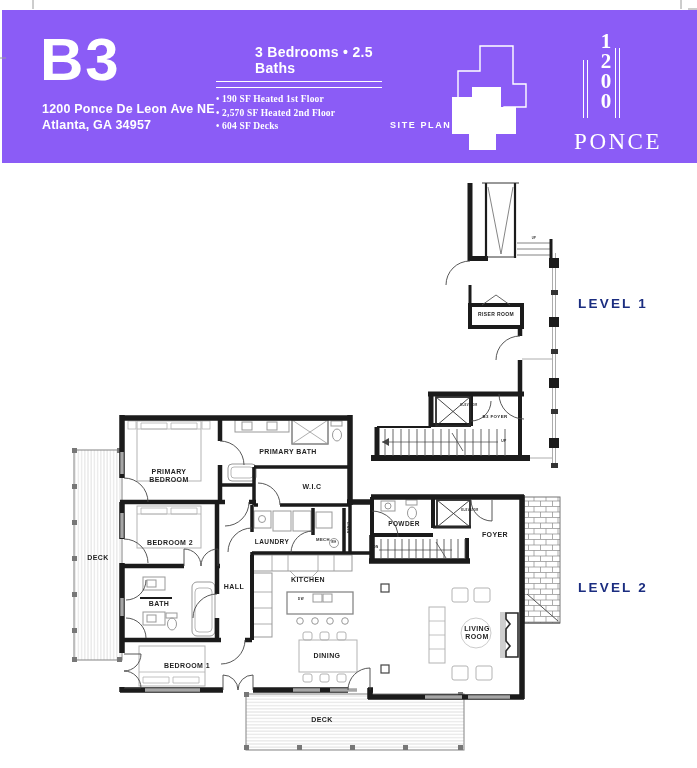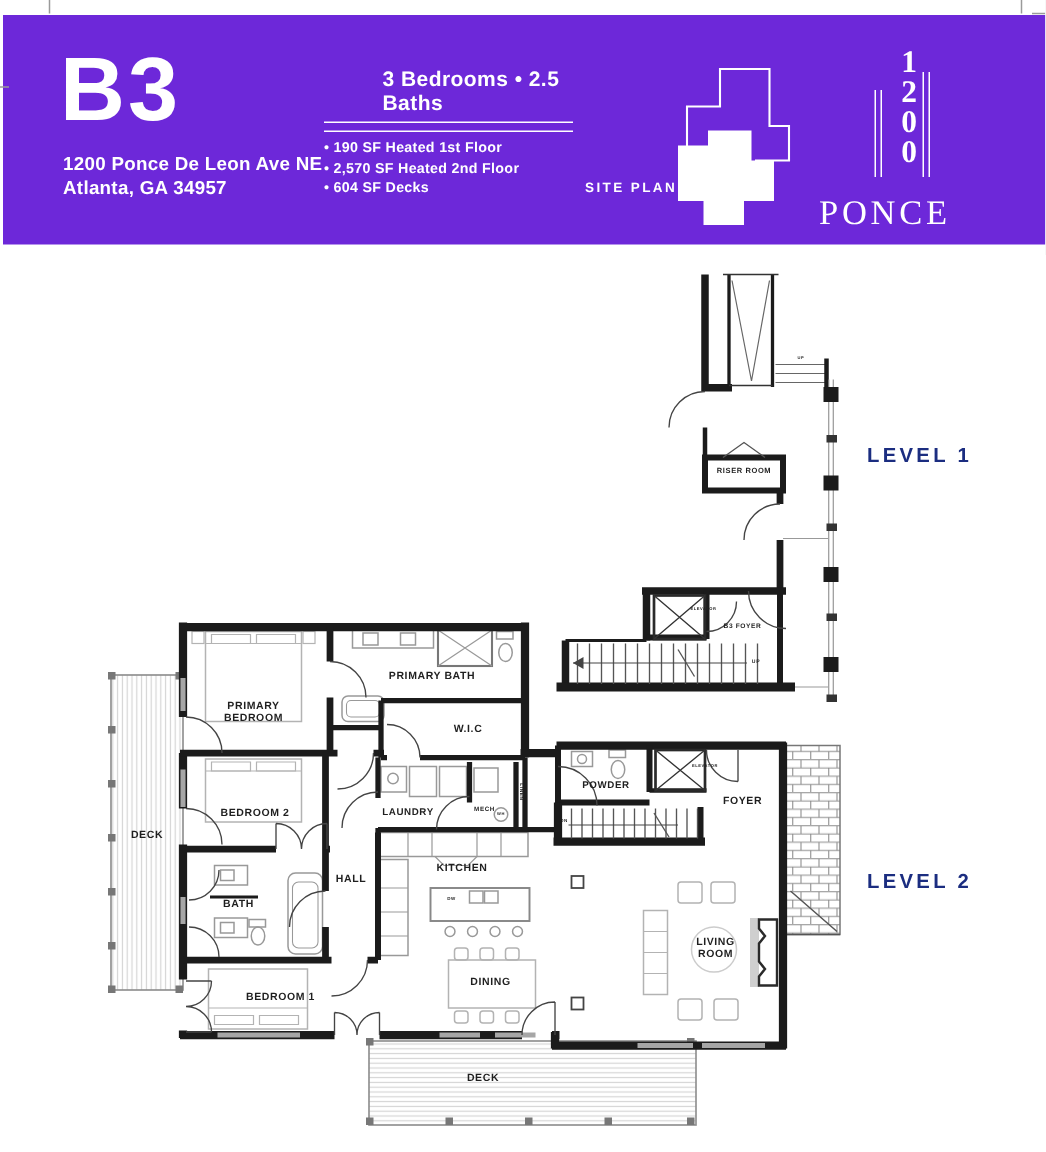--- a/index.html
+++ b/index.html
@@ -3,41 +3,41 @@
 <meta charset="utf-8">
 <style>
   html,body { margin:0; padding:0; background:#f2f2f2; }
   .page {
     position:relative; width:697px; height:768px; background:#ffffff;
     font-family:"Liberation Sans", sans-serif; overflow:hidden; margin:0 auto;
   }
   
   .header {
     position:absolute; left:2px; top:10px; width:695px; height:153px;
-    background:#6d28d9; color:#ffffff;
+    background:#8b5cf6; color:#ffffff;
   }
   .unit {
     position:absolute; left:38px; top:20px; font-size:60px; font-weight:bold;
     letter-spacing:2px; line-height:1;
   }
   .address {
     position:absolute; left:40px; top:91px; font-size:12.5px; font-weight:bold;
     line-height:1.3; letter-spacing:0.2px;
   }
   .specs { position:absolute; left:214px; top:34px; width:170px; }
   .specs .big { font-size:14px; font-weight:bold; letter-spacing:0.3px;margin-left:39px; }
   .specs .rule { height:0; border-top:1.5px solid #ffffff; margin:5px 0 5px 0; width:166px; }
   .specs .total { font-size:15.5px; font-weight:bold; margin-top:2px; }
-  .specs .bullet { font-size:9.5px; font-weight:bold; line-height:12.5px; margin-top:1px; letter-spacing:0.2px; }
+  .specs .bullet { font-size:9.5px; font-weight:bold; line-height:12.5px; margin-top:1px; letter-spacing:0.2px;font-family:Liberation Serif, serif; }
   .siteplan-label { position:absolute; left:388px; top:110px; font-size:9px; font-weight:bold; letter-spacing:1.6px; }
   .site-icon { position:absolute; left:448px; top:33px; width:92px; height:118px; }
   .logo-digits { position:absolute; left:592px; top:22px; width:24px; text-align:center;
     font-family:"Liberation Serif", serif; font-size:21px; font-weight:bold; line-height:0.95; }
   .logo-bar { position:absolute; width:0; border-left:1.2px solid #fff; }
-  .logo-name { position:absolute; left:544px; top:119px; width:116px; text-align:left;
+  .logo-name { position:absolute; left:544px; top:119px; width:116px; text-align:right;
     font-family:"Liberation Serif", serif; font-size:23px; letter-spacing:2.5px; }
   
   .plan-svg { position:absolute; left:0; top:0; width:697px; height:768px; }
   .lbl {
     position:absolute; transform:translate(-50%,-50%);
     font-weight:bold; color:#1f1f1f; letter-spacing:0.4px; text-align:center;
     line-height:1.18; white-space:nowrap;
   }
   .lbl.wrap { white-space:normal; }
   .lbl.lvl { color:#1b2d80; font-size:13.5px; letter-spacing:2.2px; }

